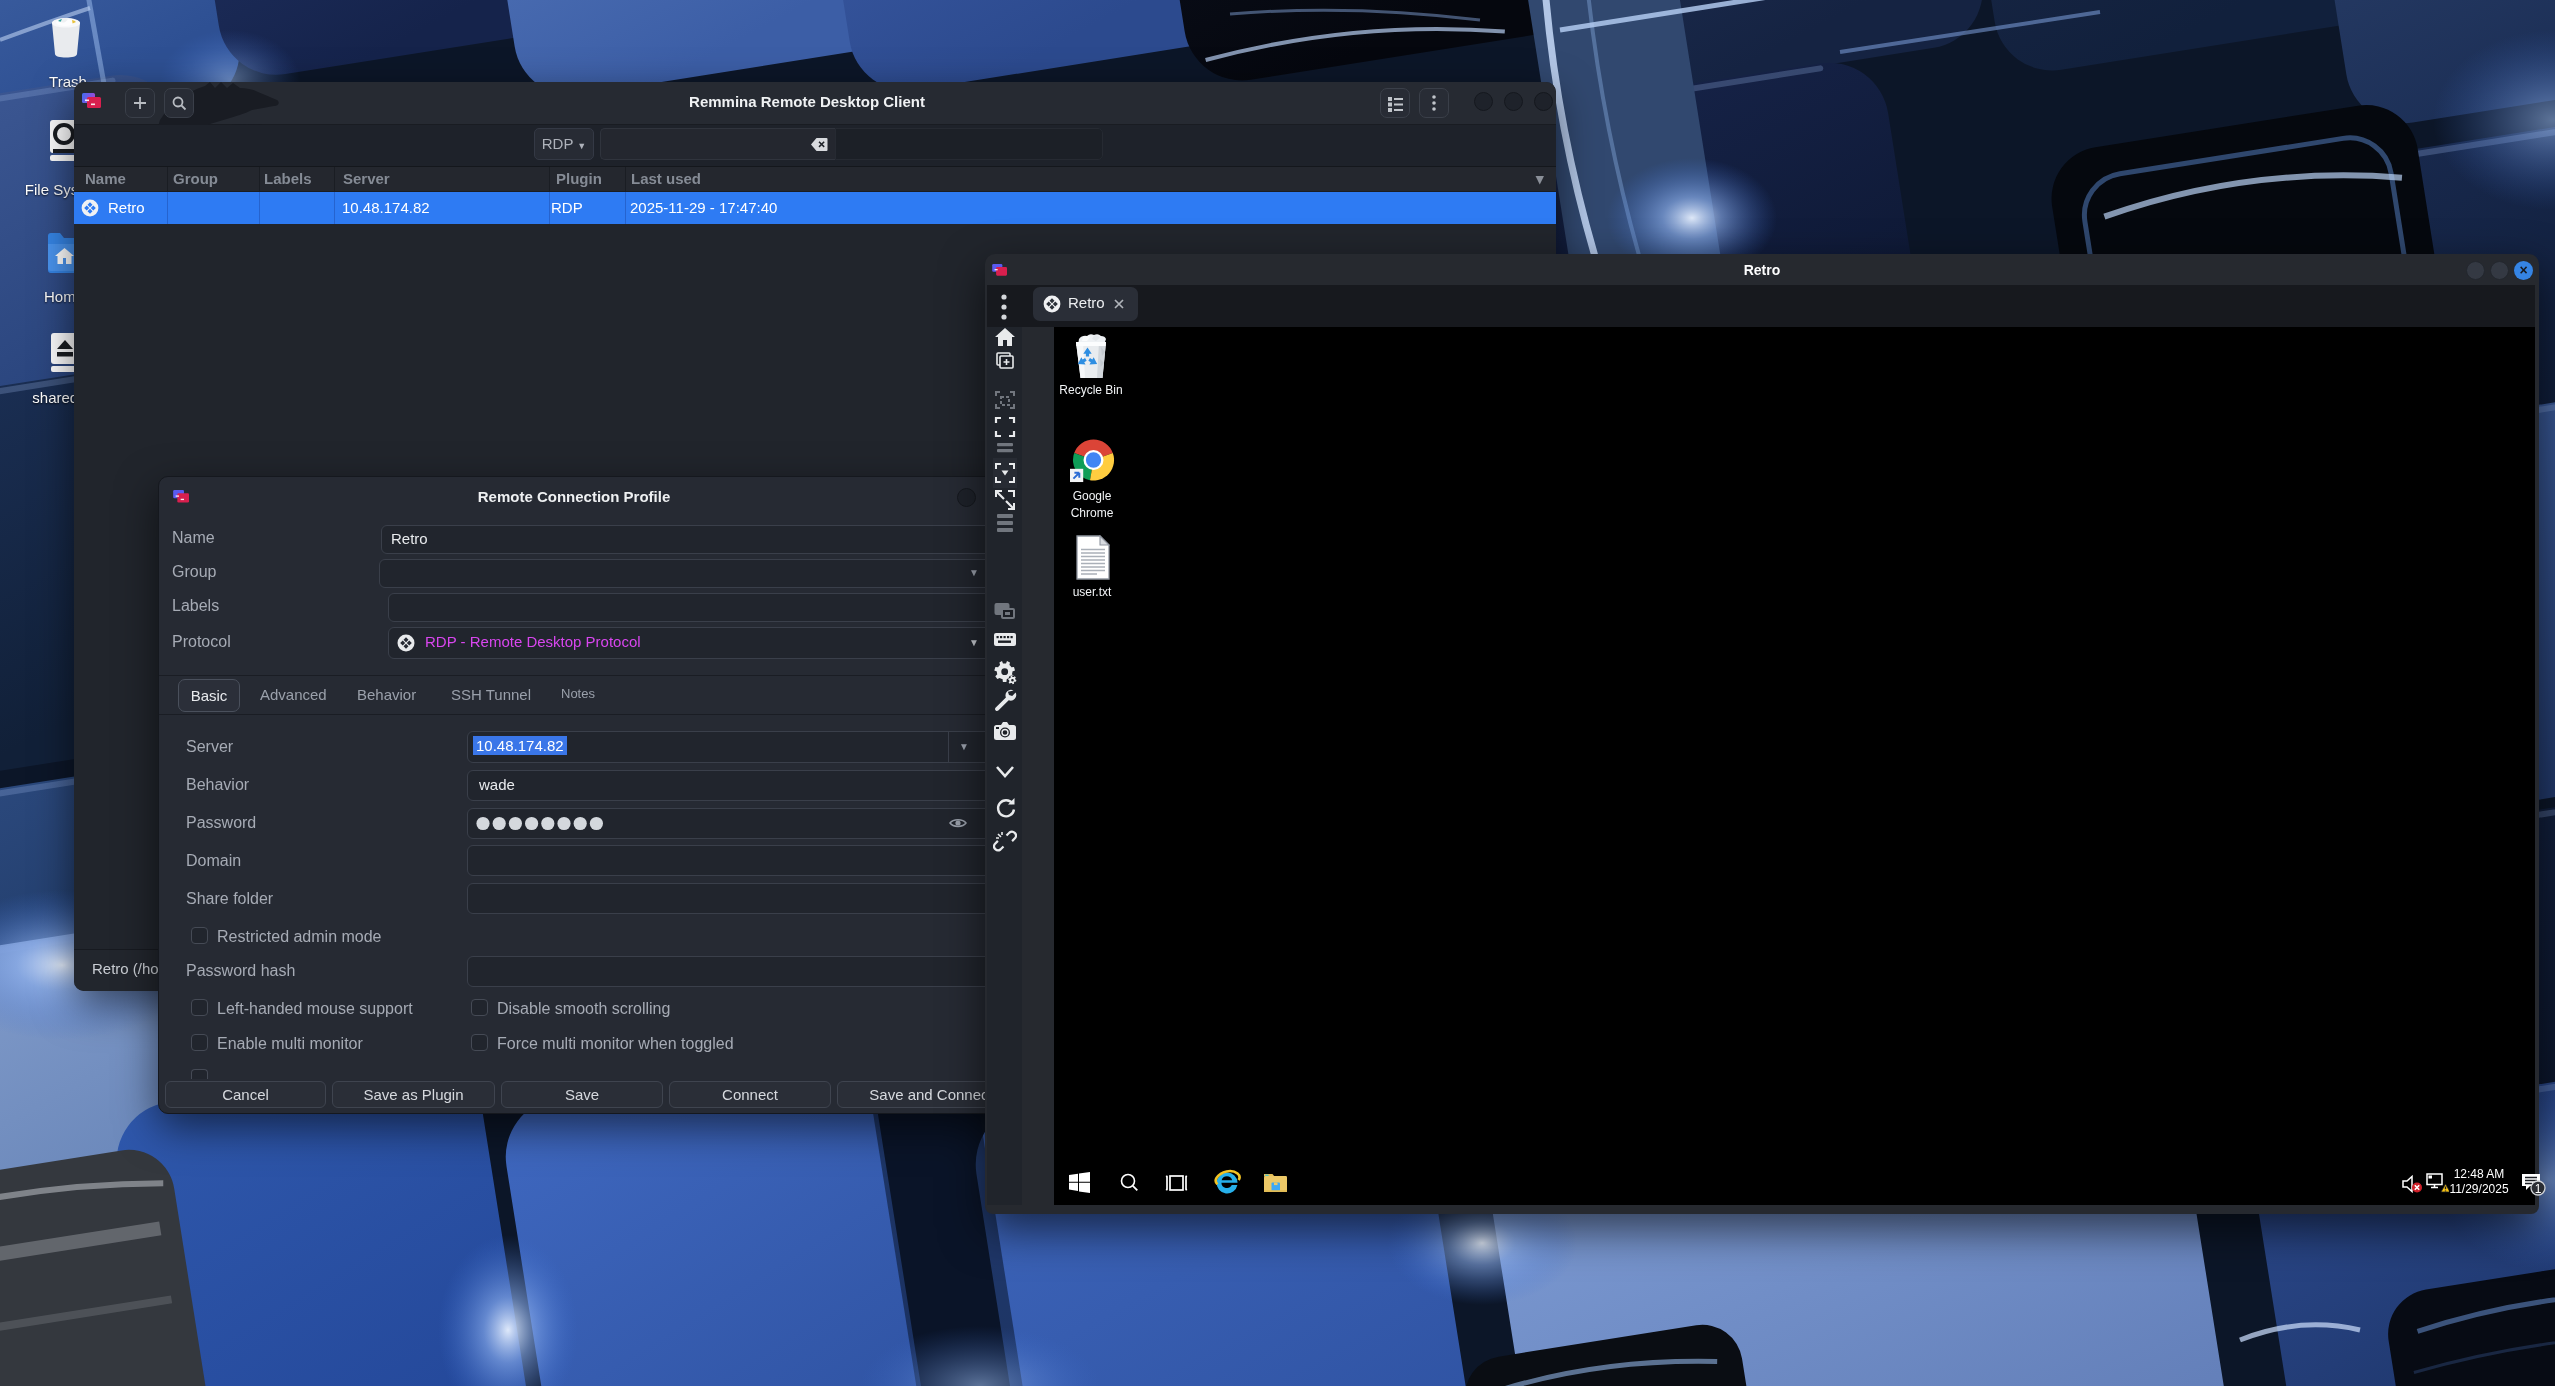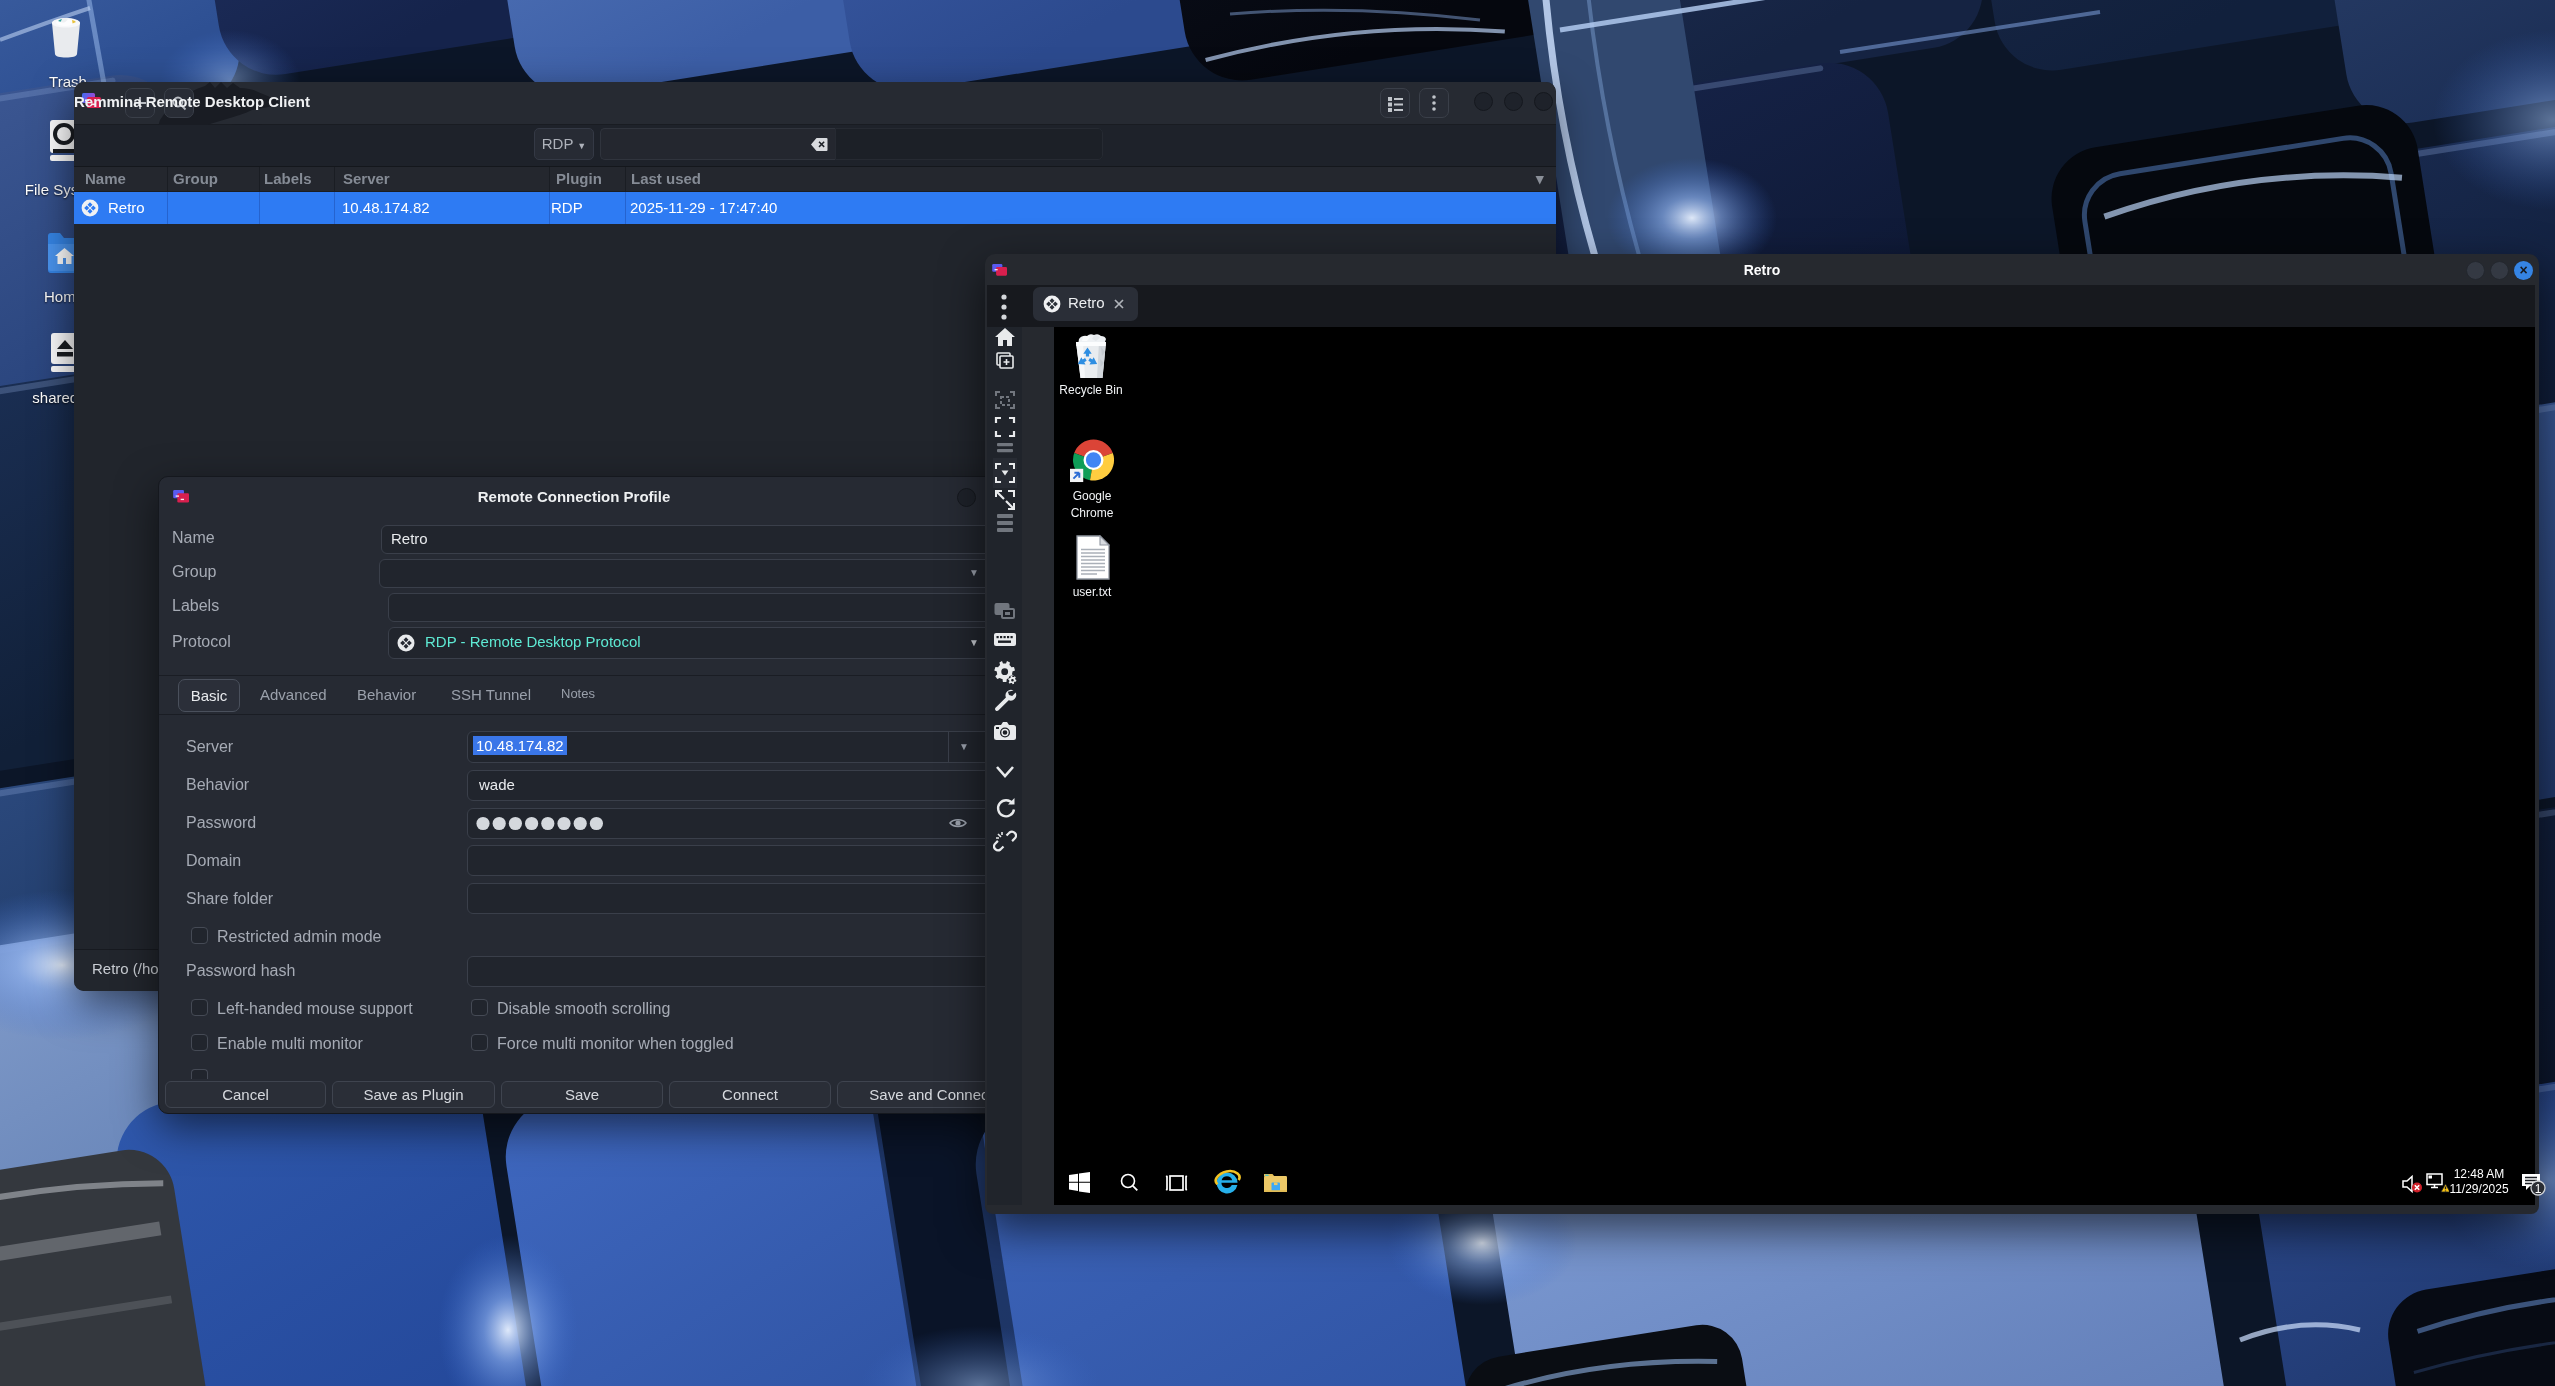--- a/index.html
+++ b/index.html
@@ -340,21 +340,21 @@
       <rect x="3" y="6.5" width="4" height="1.6" fill="#fff" opacity="0.9"></rect>
       <rect x="9" y="10.5" width="4" height="1.6" fill="#fff" opacity="0.9"></rect>
     </svg>
     <div class="tbtn" style="left:51px;top:6px"><svg width="28" height="28" viewBox="0 0 28 28">
           <path d="M14 8v12M8 14h12" stroke="#b8bcc2" stroke-width="1.8"></path>
         </svg></div>
     <div class="tbtn" style="left:90px;top:6px"><svg width="28" height="28" viewBox="0 0 28 28">
           <circle cx="13" cy="13" r="4.5" fill="none" stroke="#b8bcc2" stroke-width="1.8"></circle>
           <path d="M16.5 16.5l4 4" stroke="#b8bcc2" stroke-width="1.8"></path>
         </svg></div>
-    <b style="position:absolute;left:0;right:16px;top:11px;color:#eff1f3;font-size:15px">Remmina Remote Desktop Client</b>
+    <b style="position:absolute;left:0;right:16px;top:11px;text-align:center;color:#eff1f3;font-size:15px">Remmina Remote Desktop Client</b>
     <div class="tbtn" style="left:1306px;top:6px"><svg width="28" height="28" viewBox="0 0 28 28" fill="#c0c4ca">
           <rect x="7" y="8" width="4" height="4"></rect>
           <rect x="13" y="9" width="9" height="2"></rect>
           <rect x="7" y="13.5" width="4" height="4"></rect>
           <rect x="13" y="14.5" width="9" height="2"></rect>
           <rect x="7" y="19" width="4" height="4"></rect>
           <rect x="13" y="20" width="9" height="2"></rect>
         </svg></div>
     <div class="tbtn" style="left:1345px;top:6px"><svg width="28" height="28" viewBox="0 0 28 28" fill="#c0c4ca">
           <circle cx="14" cy="8" r="1.8"></circle>
@@ -419,21 +419,21 @@
   <div class="wcircle" style="left:798px;top:11px"></div>
 
   <div class="dlbl" style="left:13px;top:52px">Name</div>
   <div class="fld" style="left:222px;top:48px;width:640px;height:29px;color:#e9ebee;padding:4px 0 0 9px;font-size:15px">Retro</div>
   <div class="dlbl" style="left:13px;top:86px">Group</div>
   <div class="fld" style="left:220px;top:82px;width:642px;height:29px"></div>
   <span style="position:absolute;left:810px;top:90px;color:#9aa0ab;font-size:10px">▼</span>
   <div class="dlbl" style="left:13px;top:120px">Labels</div>
   <div class="fld" style="left:229px;top:116px;width:633px;height:29px"></div>
   <div class="dlbl" style="left:13px;top:156px">Protocol</div>
-  <div class="fld" style="left:229px;top:150px;width:633px;height:32px;color:#5eead4;padding:5px 0 12px 36px;font-size:15px">RDP - Remote Desktop Protocol</div>
+  <div class="fld" style="left:229px;top:150px;width:633px;height:32px;color:#d946ef;padding:5px 0 12px 36px;font-size:15px">RDP - Remote Desktop Protocol</div>
   <svg style="position:absolute;left:238px;top:157px" width="18" height="18" viewBox="0 0 18 18">
       <circle cx="9" cy="9" r="8.5" fill="#e8eaec"></circle>
       <path d="M9,3.2 l2.5,2.5 -2.5,2.5 -2.5,-2.5 z M14.8,9 l-2.5,2.5 -2.5,-2.5 2.5,-2.5 z M9,14.8 l-2.5,-2.5 2.5,-2.5 2.5,2.5 z M3.2,9 l2.5,-2.5 2.5,2.5 -2.5,2.5 z" fill="#262a33"></path>
     </svg>
   <span style="position:absolute;left:810px;top:160px;color:#c8ccd2;font-size:10px">▼</span>
 
   <div style="position:absolute;left:0;right:0;top:198px;height:40px;border-top:1px solid #1a1d24;border-bottom:1px solid #1a1d24;background:#262a33"></div>
   <div style="position:absolute;left:19px;top:202px;width:62px;height:33px;border:1px solid #4a505c;border-radius:7px;background:#2b2f39;color:#e8eaed;font-size:15px;text-align:center;line-height:31px">Basic</div>
   <span style="position:absolute;left:101px;top:209px;font-size:15px">Advanced</span>
   <span style="position:absolute;left:198px;top:209px;font-size:15px">Behavior</span>

